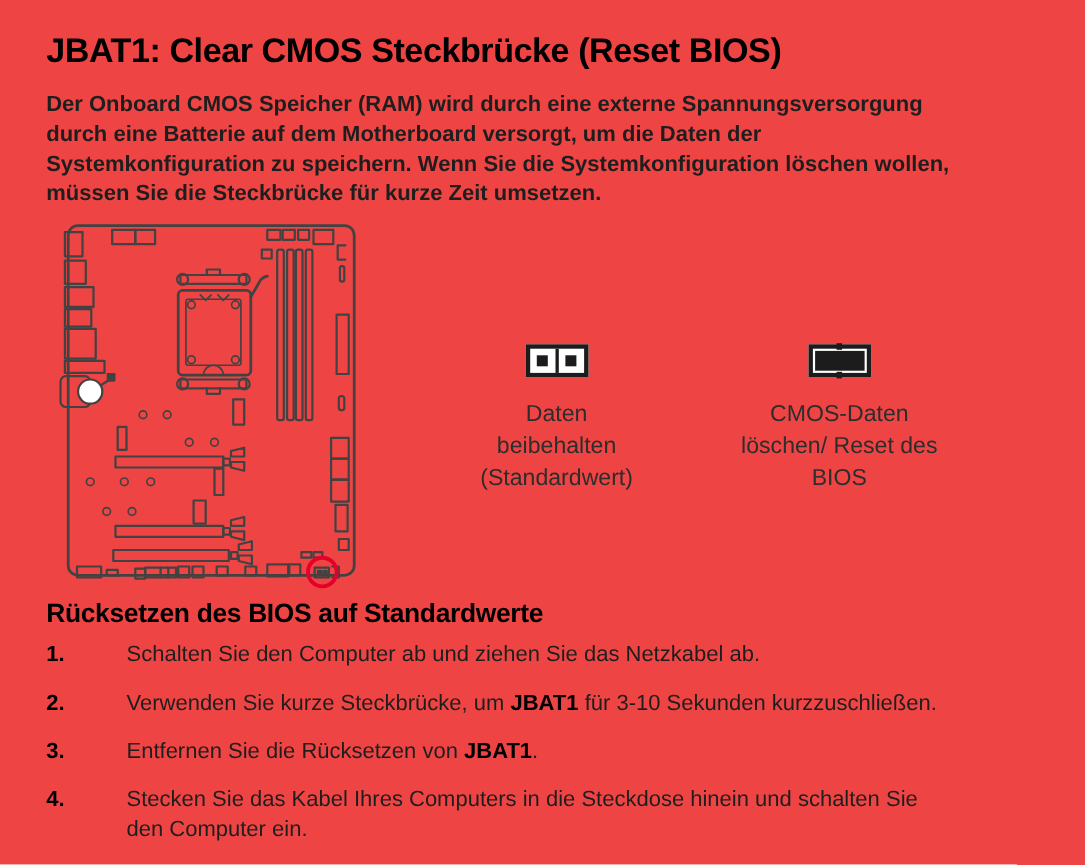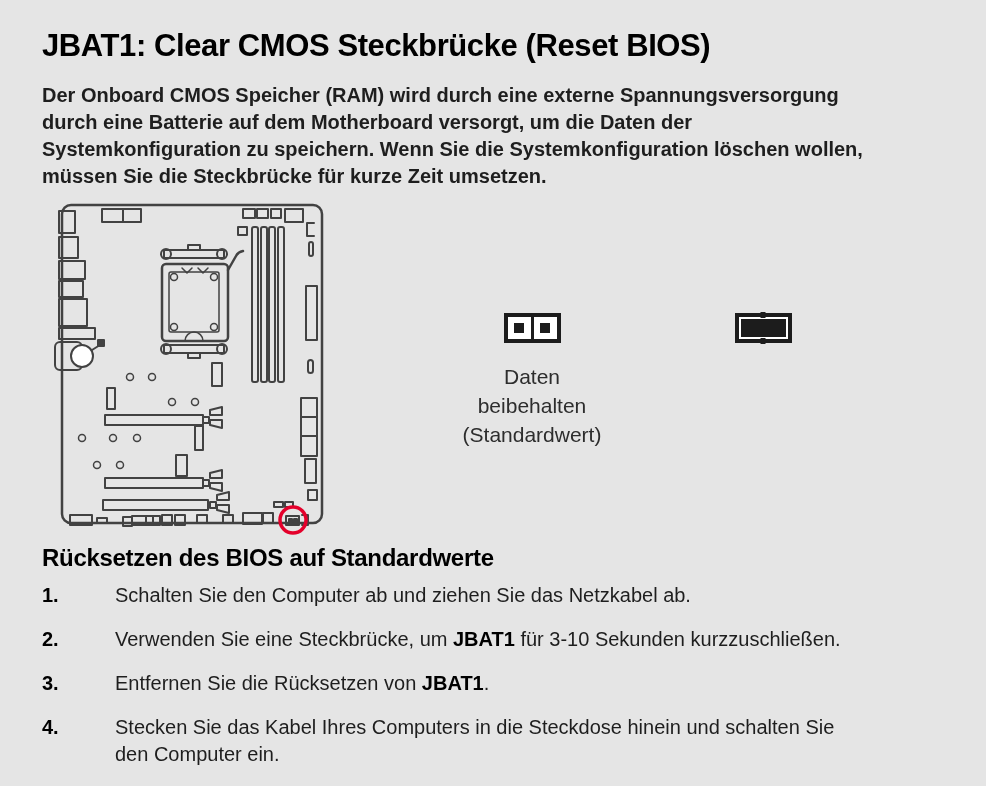--- a/index.html
+++ b/index.html
@@ -1,40 +1,40 @@
 <!DOCTYPE html>
 <html><head>
 <meta charset="utf-8">
 <style>
   html,body{margin:0;padding:0;background:#fff;}
   .page{
     position:relative;
     width:986px;height:786px;
-    background:#e5e5e5;
+    background:#ef4444;
     font-family:"Liberation Sans", sans-serif;
     color:#1e1e1e;
     overflow:hidden;
   }
   .title{
     position:absolute;left:42px;top:28px;margin:0;
     font-size:31px;font-weight:700;letter-spacing:-0.4px;color:#000;
     line-height:36px;white-space:nowrap;
   }
   .intro{
     position:absolute;left:42px;top:82px;margin:0;width:910px;
     font-size:20px;line-height:27px;white-space:pre-line;color:#1e1e1e;font-weight:bold;
   }
   .board-svg{
     position:absolute;left:50px;top:198px;width:292px;height:342px;
   }
   .board-svg *{vector-effect:non-scaling-stroke;}
   .figure{
     position:absolute;top:313px;text-align:center;
   }
-  .figure.fig-open{left:446px;width:172px;}
+  .figure.fig-open{left:420px;width:172px;}
   .figure.fig-closed{left:652px;width:222px;}
   .jumper-open{
     box-sizing:border-box;width:57px;height:30px;margin:0 auto;
     border:4px solid #1c1c1c;display:flex;background:#fff;
   }
   .jumper-open .cell{flex:1;display:flex;align-items:center;justify-content:center;}
   .jumper-open .cell + .cell{border-left:3px solid #1c1c1c;}
   .jumper-open .pin{width:10px;height:10px;background:#1c1c1c;display:block;}
   .jumper-closed{
     box-sizing:border-box;width:57px;height:30px;margin:0 auto;
@@ -217,32 +217,35 @@
     </div>
     <div class="caption">Daten
 beibehalten
 (Standardwert)</div>
   </div>
 
   <div class="figure fig-closed">
     <div class="jumper-closed">
       <div class="cap"></div>
     </div>
+    <div class="caption">CMOS-Daten
+löschen/ Reset des
+BIOS</div>
   </div>
 
   <h2 class="subheading">Rücksetzen des BIOS auf Standardwerte</h2>
 
   <div class="steps">
     <div class="step">
       <span class="step-num">1.</span>
       <span class="step-text"><span>Schalten Sie den Computer ab und ziehen Sie das Netzkabel ab.</span><b></b><span></span></span>
     </div>
     <div class="step">
       <span class="step-num">2.</span>
-      <span class="step-text"><span>Verwenden Sie eine Steckbrücke, um </span><b>JBAT1</b><span> für 3-10 Sekunden kurzzuschließen.</span></span>
+      <span class="step-text"><span>Verwenden Sie kurze Steckbrücke, um </span><b>JBAT1</b><span> für 3-10 Sekunden kurzzuschließen.</span></span>
     </div>
     <div class="step">
       <span class="step-num">3.</span>
       <span class="step-text"><span>Entfernen Sie die Rücksetzen von </span><b>JBAT1</b><span>.</span></span>
     </div>
     <div class="step">
       <span class="step-num">4.</span>
       <span class="step-text"><span>Stecken Sie das Kabel Ihres Computers in die Steckdose hinein und schalten Sie
 den Computer ein.</span><b></b><span></span></span>
     </div>

